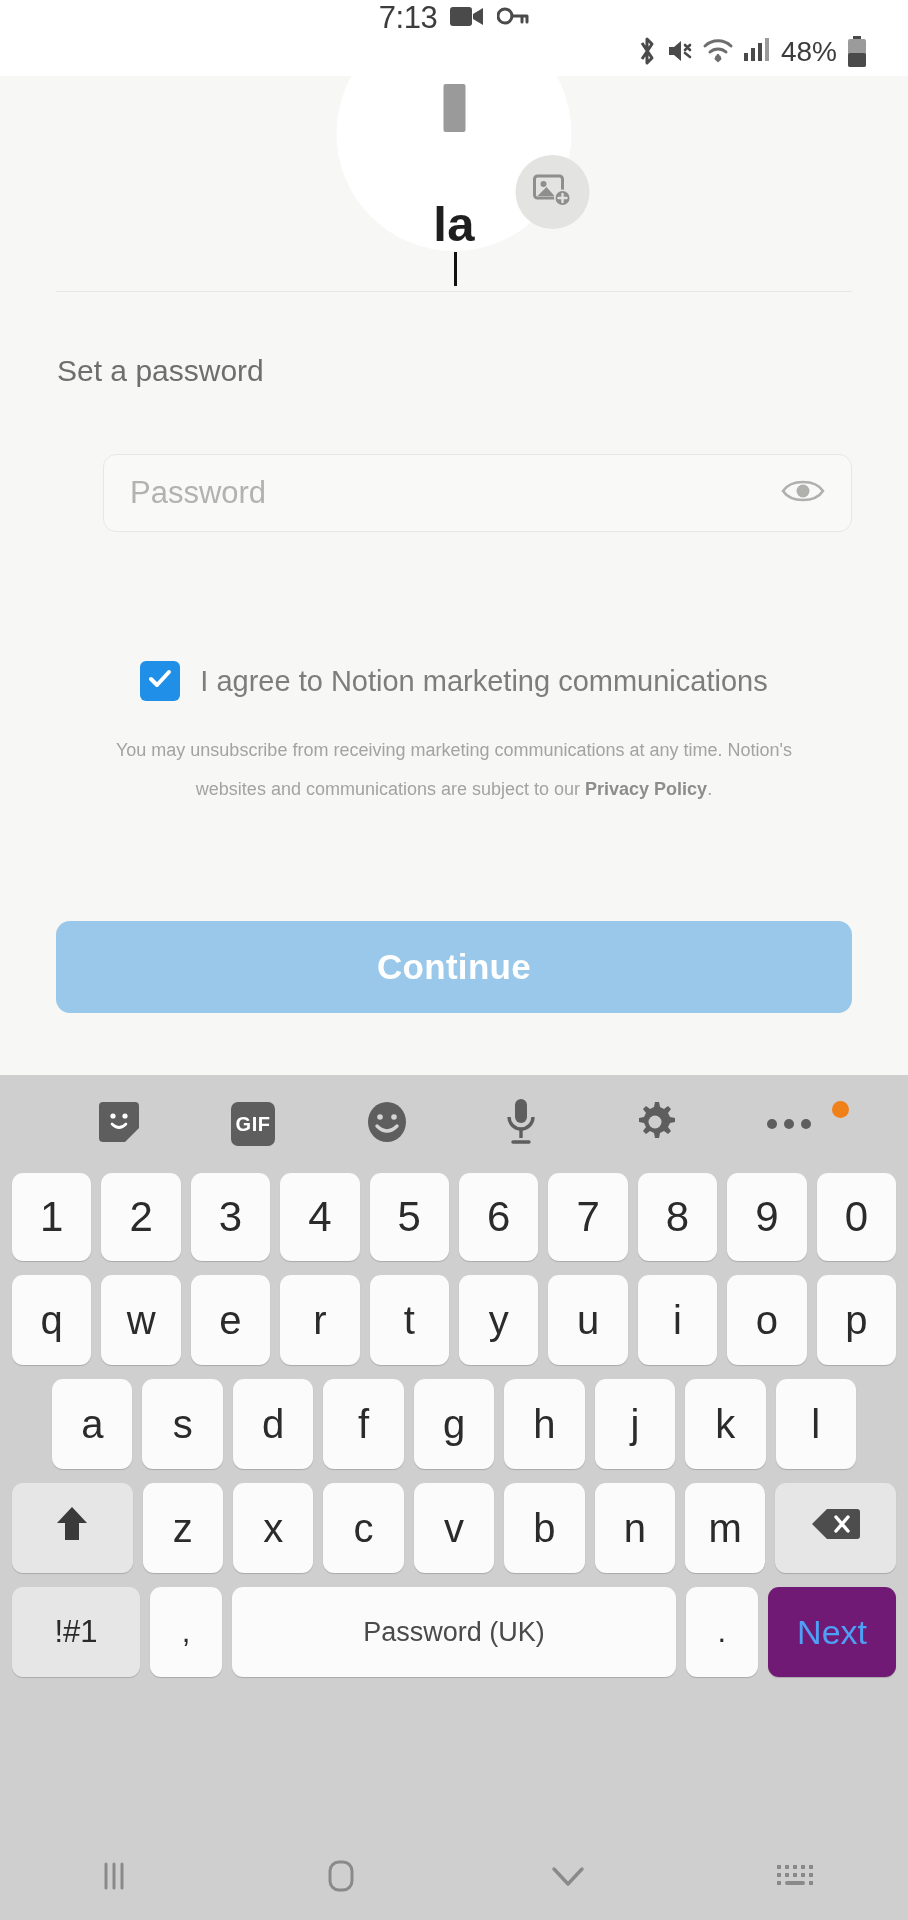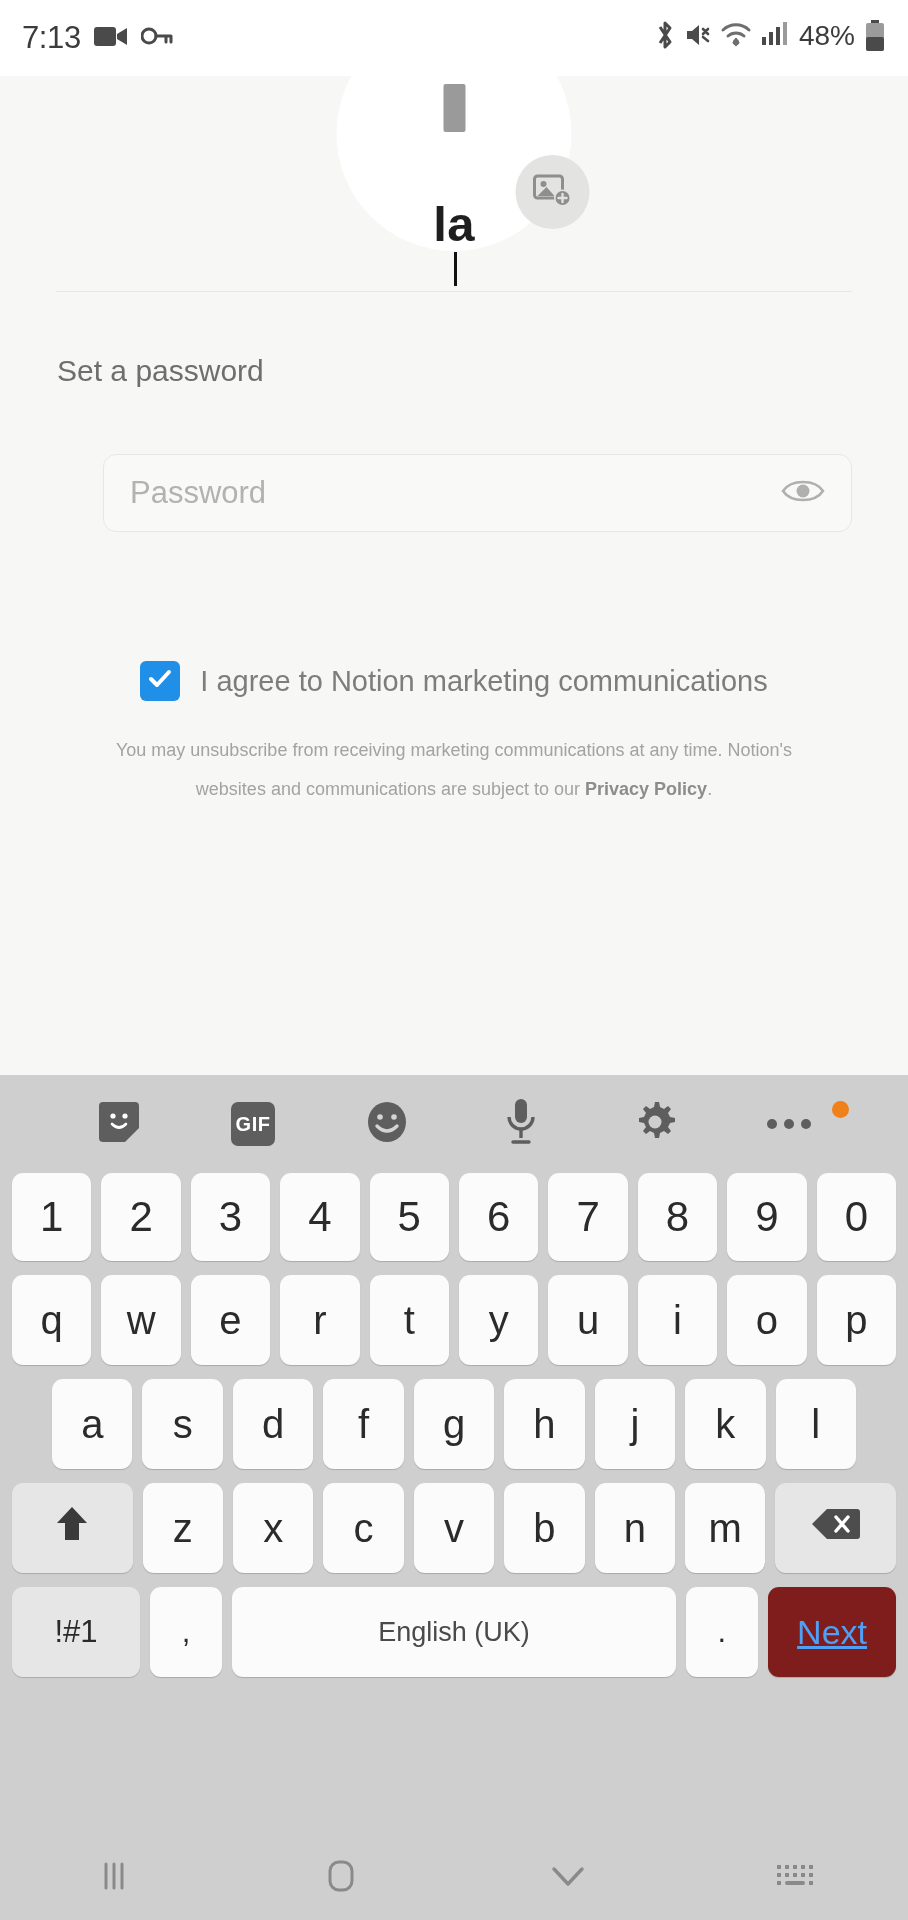--- a/index.html
+++ b/index.html
@@ -9,22 +9,22 @@
     background:#f7f7f5;
     overflow:hidden;
     position:relative;
   }
 
   
   .statusbar{
     height:76px; width:100%;
     background:#ffffff;
     display:flex; align-items:center;
-    padding:0 22px;
-    position:relative; z-index:40;
+    padding:0 40px;
+    position:relative; z-index:40;flex-direction:column;
   }
   .sb-left{ display:flex; align-items:center; gap:13px; }
   .sb-time{ font-size:31px; color:#3c3c3c; letter-spacing:-.4px; }
   .sb-right{ margin-left:auto; display:flex; align-items:flex-start; gap:9px; }
   .sb-batt{ font-size:28px; color:#3c3c3c; margin-left:3px;}
   .icn{ display:inline-block; }
 
   
   .app{
     position:absolute; top:76px; left:0; right:0;
@@ -167,21 +167,21 @@
     position:relative;
     box-shadow:0 1px 1px rgba(0,0,0,.18);
   }
   .kb-row.r-num .key{ height:88px; font-size:42px;}
   .kb-row.r-home{ padding:0 46px; }
   .key.fn{ background:#e6e6e6; }
   .key.wide{ flex:1.5 1 0; }
   .key.space{ flex:5.2 1 0; font-size:27px; color:#4a4a4a; }
   .key.small{ flex:.85 1 0; }
   .key.sym{ font-size:31px; }
-  .key.next{ color:#4da0f5; font-size:34px; background:#7f1d1d;text-decoration:underline;}
+  .key.next{ color:#4da0f5; font-size:34px; background:#701a75;}
 
   
   .navbar{
     position:absolute; bottom:0; left:0; width:908px; height:84px;
     background:#cfcfcf;
     display:flex; align-items:center;
   }
   .nav-item{ flex:1; display:flex; align-items:center; justify-content:center; }
 </style>
 </head>
@@ -286,20 +286,23 @@
         <svg width="26" height="26" viewBox="0 0 26 26">
             <path d="M4 13 L10 19 L22 6" stroke="#ffffff" stroke-width="4" fill="none" stroke-linecap="round" stroke-linejoin="round"></path>
           </svg>
       </span>
     </span>
     <span class="agree-label">I agree to Notion marketing communications</span>
   </div>
 
   <div class="disclaimer"><span>You may unsubscribe from receiving marketing communications at any time. Notion's websites and communications are subject to our </span><b>Privacy Policy</b><span>.</span></div>
 
+  <button class="continue-btn">
+    <span>Continue</span>
+  </button>
 </div>
 
 <div class="keyboard">
 
   <div class="kb-toolbar">
     <div class="kb-tool">
       <span>
         <svg width="48" height="48" viewBox="0 0 48 48">
           <path d="M4 8 a4 4 0 0 1 4-4 h32 a4 4 0 0 1 4 4 v22 l-14 14 h-22 a4 4 0 0 1 -4 -4 Z" fill="#5e5e5e"></path>
           <circle cx="18" cy="18" r="2.6" fill="#fff"></circle>
@@ -410,21 +413,21 @@
               <path d="M17 3 H47 a3 3 0 0 1 3 3 v24 a3 3 0 0 1 -3 3 H17 L2 18 Z" fill="#4d4d4d"></path>
               <path d="M26 11 L38 25 M38 11 L26 25" stroke="#fff" stroke-width="3.4" stroke-linecap="round"></path>
             </svg>
         </span>
       </div>
     </div>
 
     <div class="kb-row">
       <div class="key fn sym wide">!#1</div>
       <div class="key small sym">,</div>
-      <div class="key space">English (UK)</div>
+      <div class="key space">Password (UK)</div>
       <div class="key small sym">.</div>
       <div class="key next wide">Next</div>
     </div>
 
   </div>
 </div>
 
 <div class="navbar">
   <div class="nav-item">
     <span>

